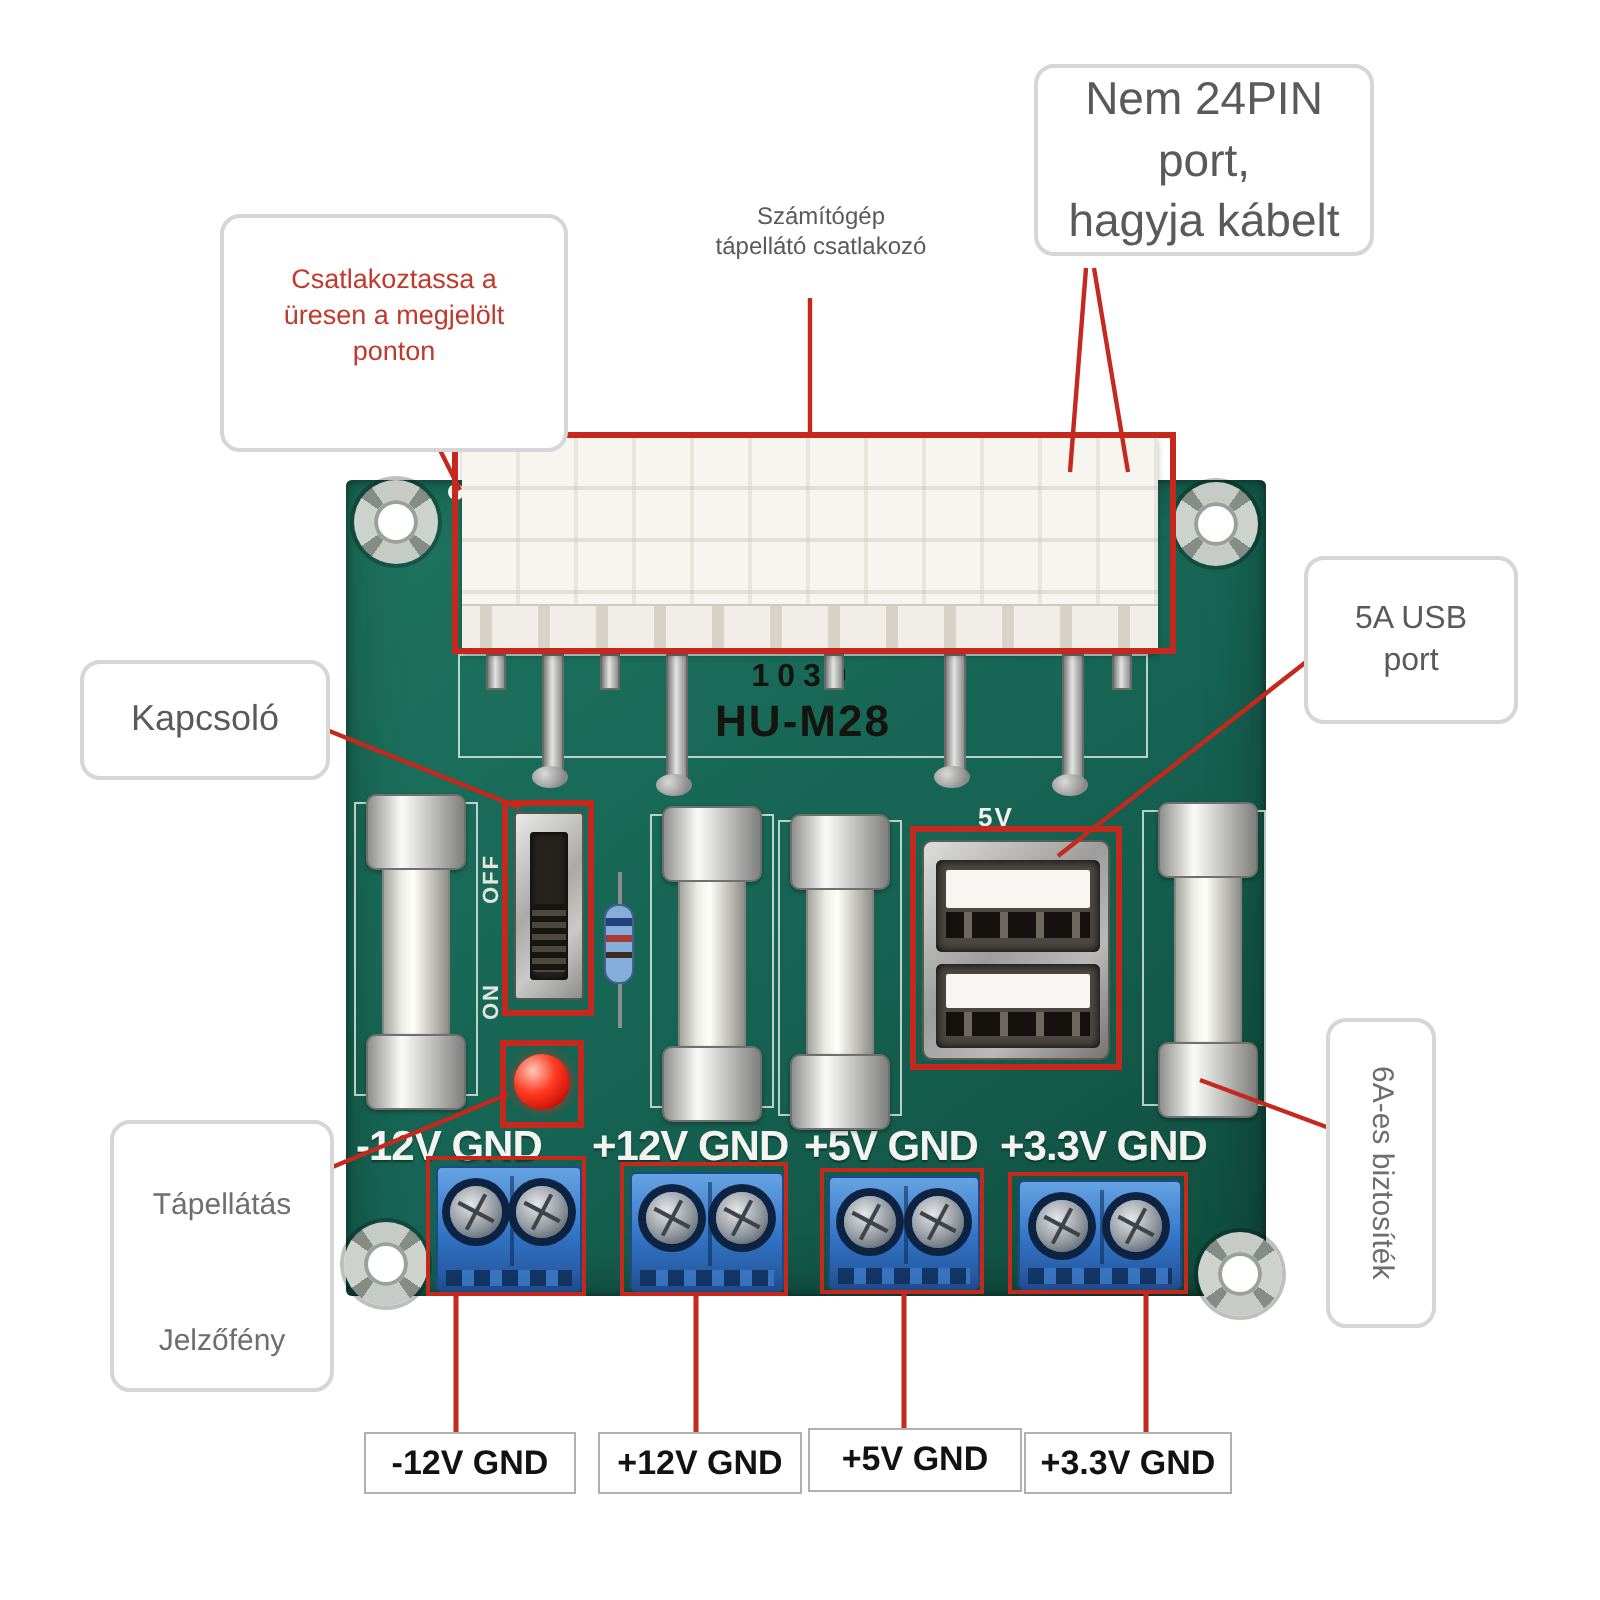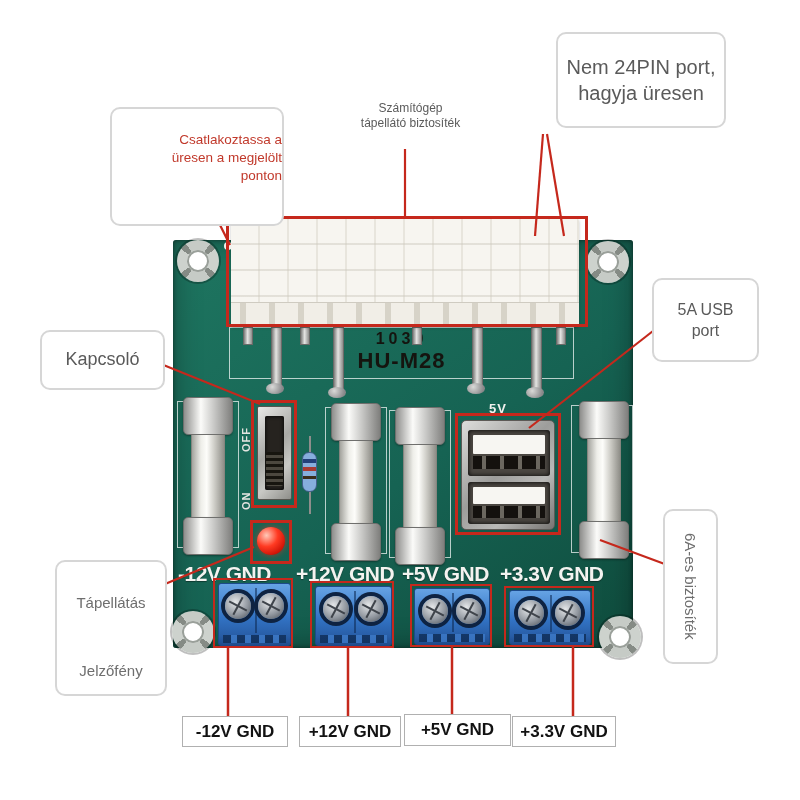--- a/index.html
+++ b/index.html
@@ -232,34 +232,34 @@
     <line x1="156" y1="362" x2="260" y2="404" stroke="#c5281c" stroke-width="2.2"></line>
     <line x1="529" y1="428" x2="653" y2="331" stroke="#c5281c" stroke-width="2.2"></line>
     <line x1="153" y1="589" x2="254" y2="547" stroke="#c5281c" stroke-width="2.2"></line>
     <line x1="600" y1="540" x2="670" y2="566" stroke="#c5281c" stroke-width="2.2"></line>
     <line x1="228" y1="648" x2="228" y2="716" stroke="#c5281c" stroke-width="2.5"></line>
     <line x1="348" y1="648" x2="348" y2="716" stroke="#c5281c" stroke-width="2.5"></line>
     <line x1="452" y1="647" x2="452" y2="714" stroke="#c5281c" stroke-width="2.5"></line>
     <line x1="573" y1="647" x2="573" y2="716" stroke="#c5281c" stroke-width="2.5"></line>
   </svg>
 
-  <div class="callout" style="left:110px;top:107px;width:170px;height:93px;font-size:13.5px;color:#c1392b;justify-content:flex-start;padding-top:22px;align-items:flex-end;">
+  <div class="callout" style="left:110px;top:107px;width:170px;height:93px;font-size:13.5px;color:#c1392b;justify-content:flex-start;padding-top:22px;">
     <span>Csatlakoztassa a</span>
     <span>üresen a megjelölt</span>
     <span>ponton</span>
   </div>
 
   <div class="plain-label" style="left:318px;top:101px;width:185px;font-size:12px;">
     <div>Számítógép</div>
-    <div>tápellátó biztosíték</div>
-  </div>
-
-  <div class="callout" style="left:517px;top:32px;width:166px;height:92px;font-size:20px;margin-left:39px;">
+    <div>tápellátó csatlakozó</div>
+  </div>
+
+  <div class="callout" style="left:517px;top:32px;width:166px;height:92px;font-size:23px;">
     <span>Nem 24PIN port,</span>
-    <span>hagyja üresen</span>
+    <span>hagyja kábelt</span>
   </div>
 
   <div class="callout" style="left:40px;top:330px;width:121px;height:56px;font-size:18px;">
     <span>Kapcsoló</span>
   </div>
 
   <div class="callout" style="left:652px;top:278px;width:103px;height:80px;font-size:16px;">
     <span>5A USB</span>
     <span>port</span>
   </div>

